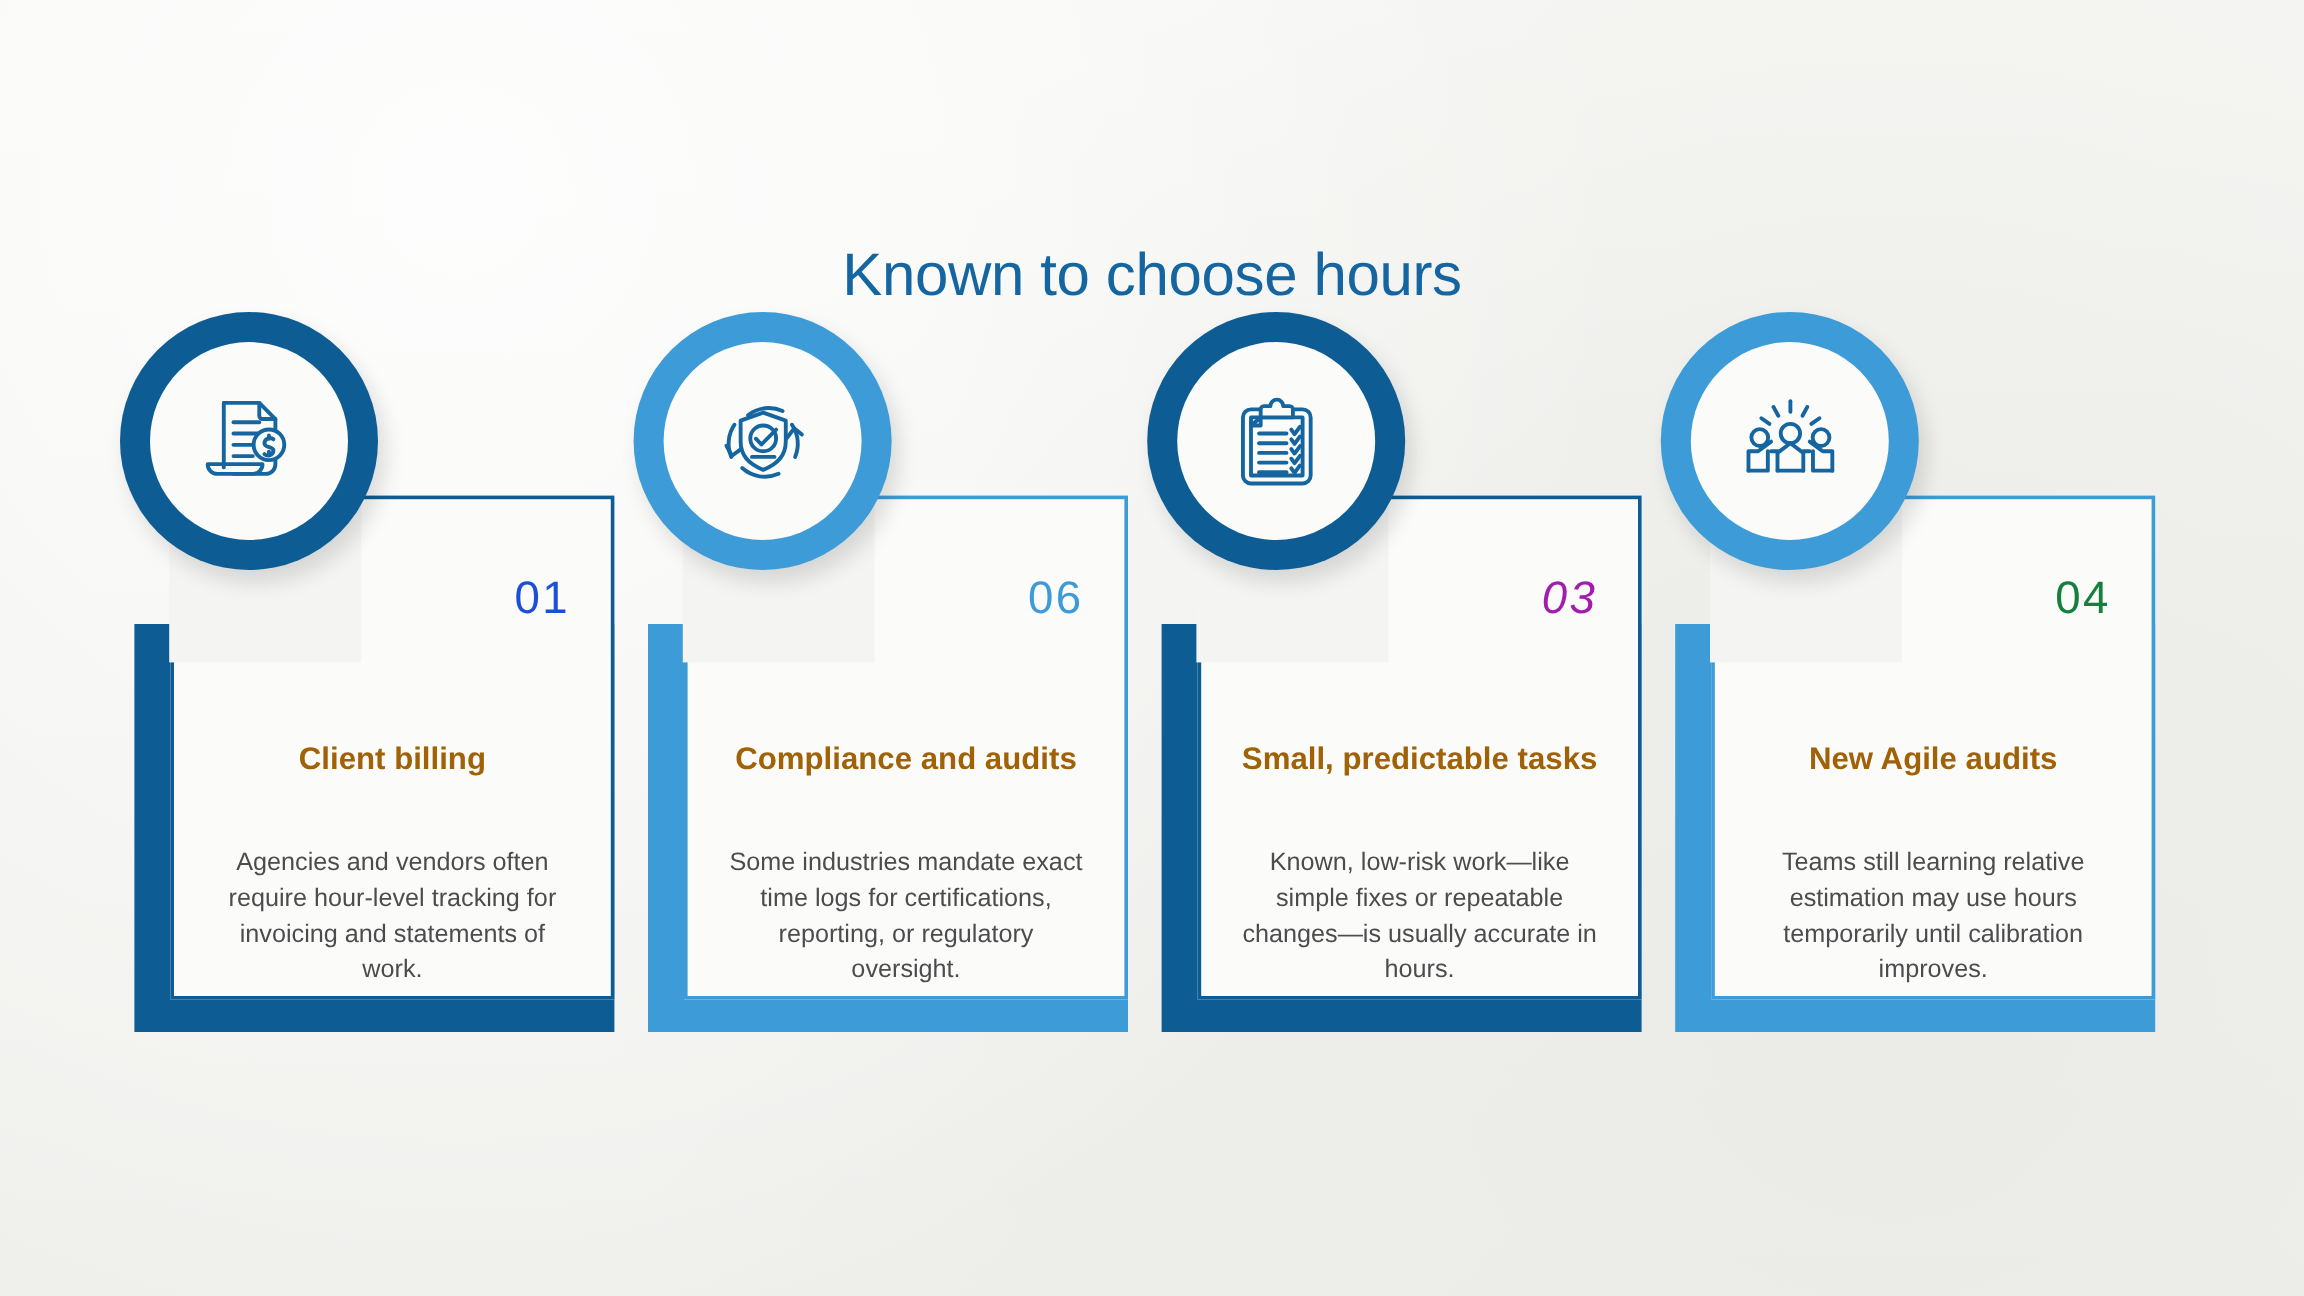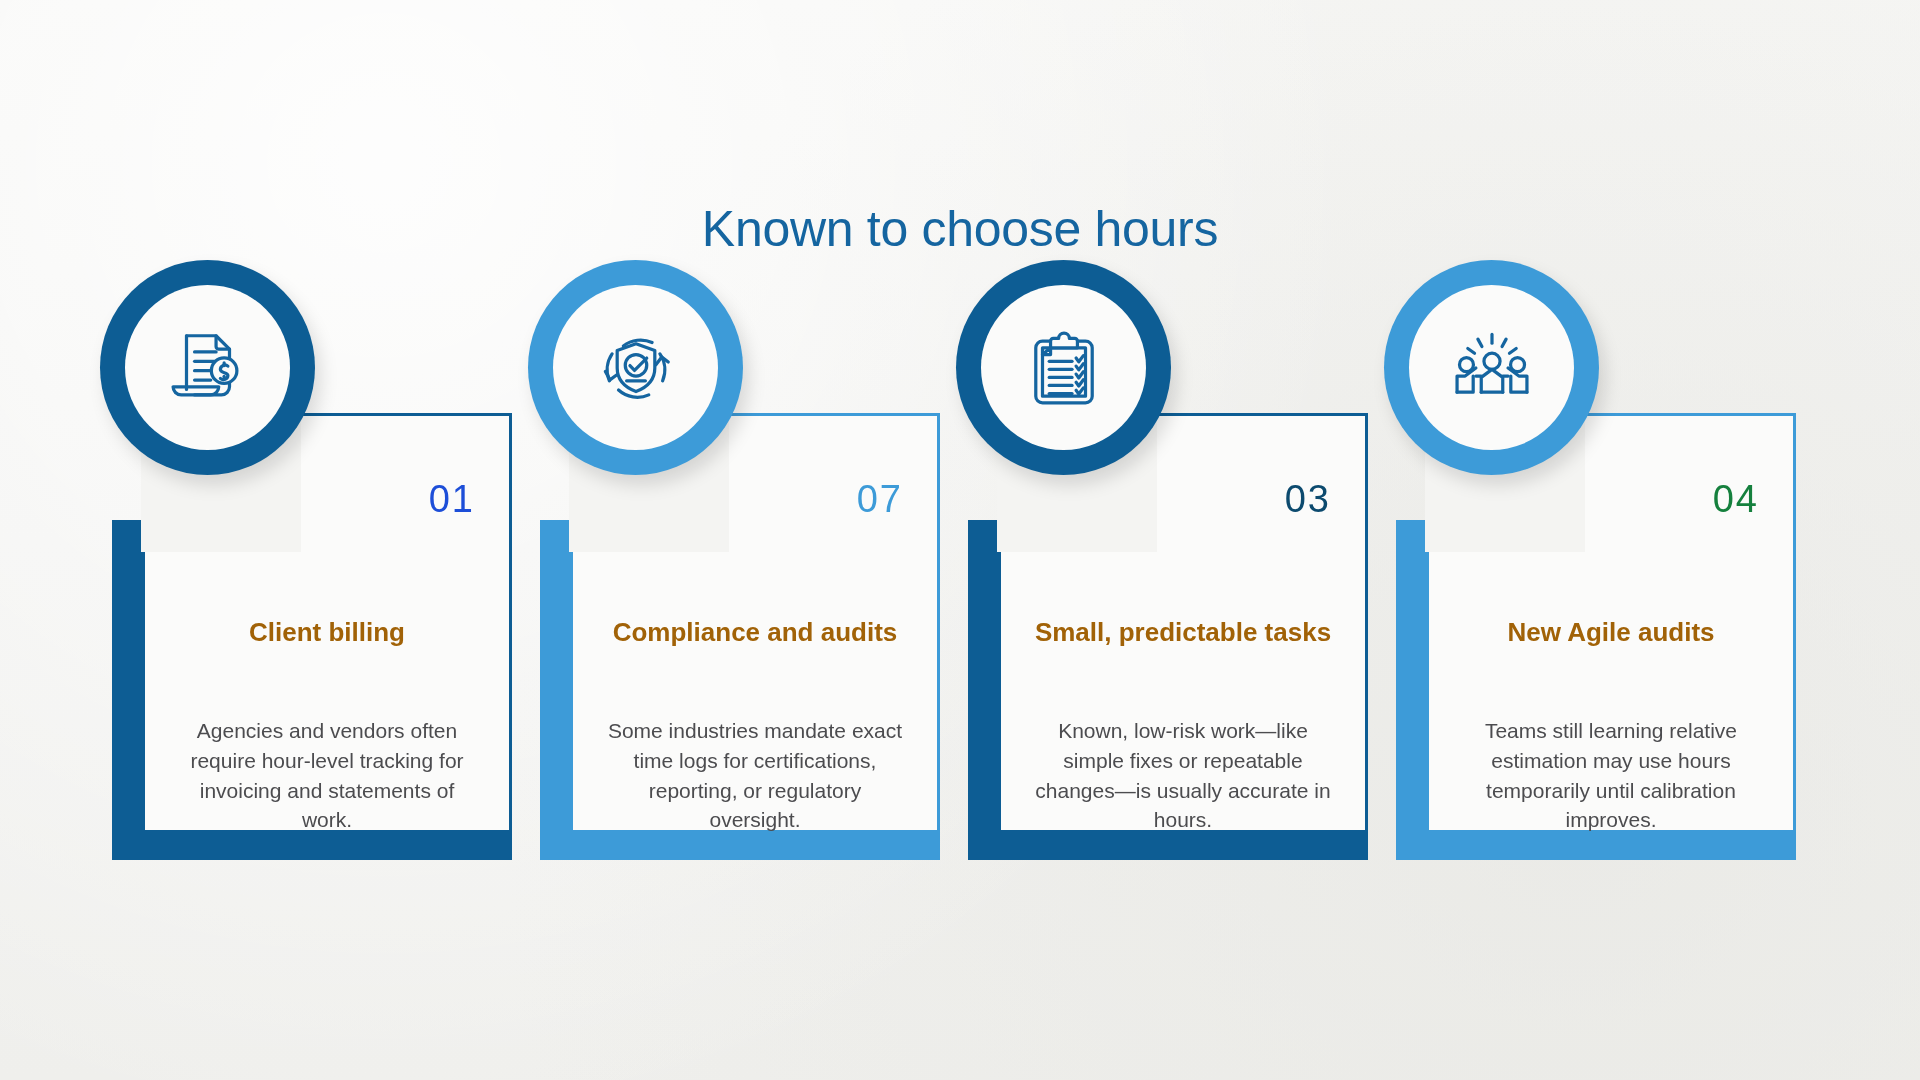--- a/index.html
+++ b/index.html
@@ -80,21 +80,21 @@
     position:absolute;
     left:28px;right:28px;top:200px;
     text-align:center;
     font-size:26px;
     font-weight:700;
     color:#a16207;
     line-height:1.25;
   }
   .card-body{
     position:absolute;
-    left:30px;right:30px;top:300px;
+    left:30px;right:30px;top:288px;
     text-align:center;
     font-size:21px;
     font-weight:400;
     color:#4c4c4f;
     line-height:1.42;
   }
 
   
   .circle-wrap{
     position:absolute;
@@ -154,21 +154,21 @@
           </svg>
         </span>
       </div>
     </div>
   </div>
 
   <div class="card c1">
     <div class="shadow-block" style="background:#3d9bd8;"></div>
     <div class="panel light">
       <div class="panel-notch"></div>
-      <div class="num" style="color:#3d9bd8;">07</div>
+      <div class="num" style="color:#3d9bd8;">06</div>
       <div class="card-title">Compliance and audits</div>
       <div class="card-body">Some industries mandate exact time logs for certifications, reporting, or regulatory oversight.</div>
     </div>
     <div class="circle-wrap">
       <div class="ring light"></div>
       <div class="ring-inner">
         <span>
           <svg width="86" height="86" viewBox="0 0 64 64" fill="none" stroke="#1565a0" stroke-width="2.4" stroke-linecap="round" stroke-linejoin="round">
             <path d="M32 14 L46 19 v13c0 9-6 14.5-14 17.5C24 46.5 18 41 18 32V19z"></path>
             <circle cx="32" cy="30" r="8"></circle>
@@ -183,21 +183,21 @@
           </svg>
         </span>
       </div>
     </div>
   </div>
 
   <div class="card c2">
     <div class="shadow-block" style="background:#0d5d94;"></div>
     <div class="panel">
       <div class="panel-notch"></div>
-      <div class="num" style="color:#0c4a6e;">03</div>
+      <div class="num" style="color:#a21caf;font-style:italic;">03</div>
       <div class="card-title">Small, predictable tasks</div>
       <div class="card-body">Known, low-risk work—like simple fixes or repeatable changes—is usually accurate in hours.</div>
     </div>
     <div class="circle-wrap">
       <div class="ring"></div>
       <div class="ring-inner">
         <span>
           <svg width="86" height="86" viewBox="0 0 64 64" fill="none" stroke="#1565a0" stroke-width="2.4" stroke-linecap="round" stroke-linejoin="round">
             <rect x="11" y="12" width="42" height="46" rx="5"></rect>
             <rect x="16" y="17" width="32" height="36"></rect>

